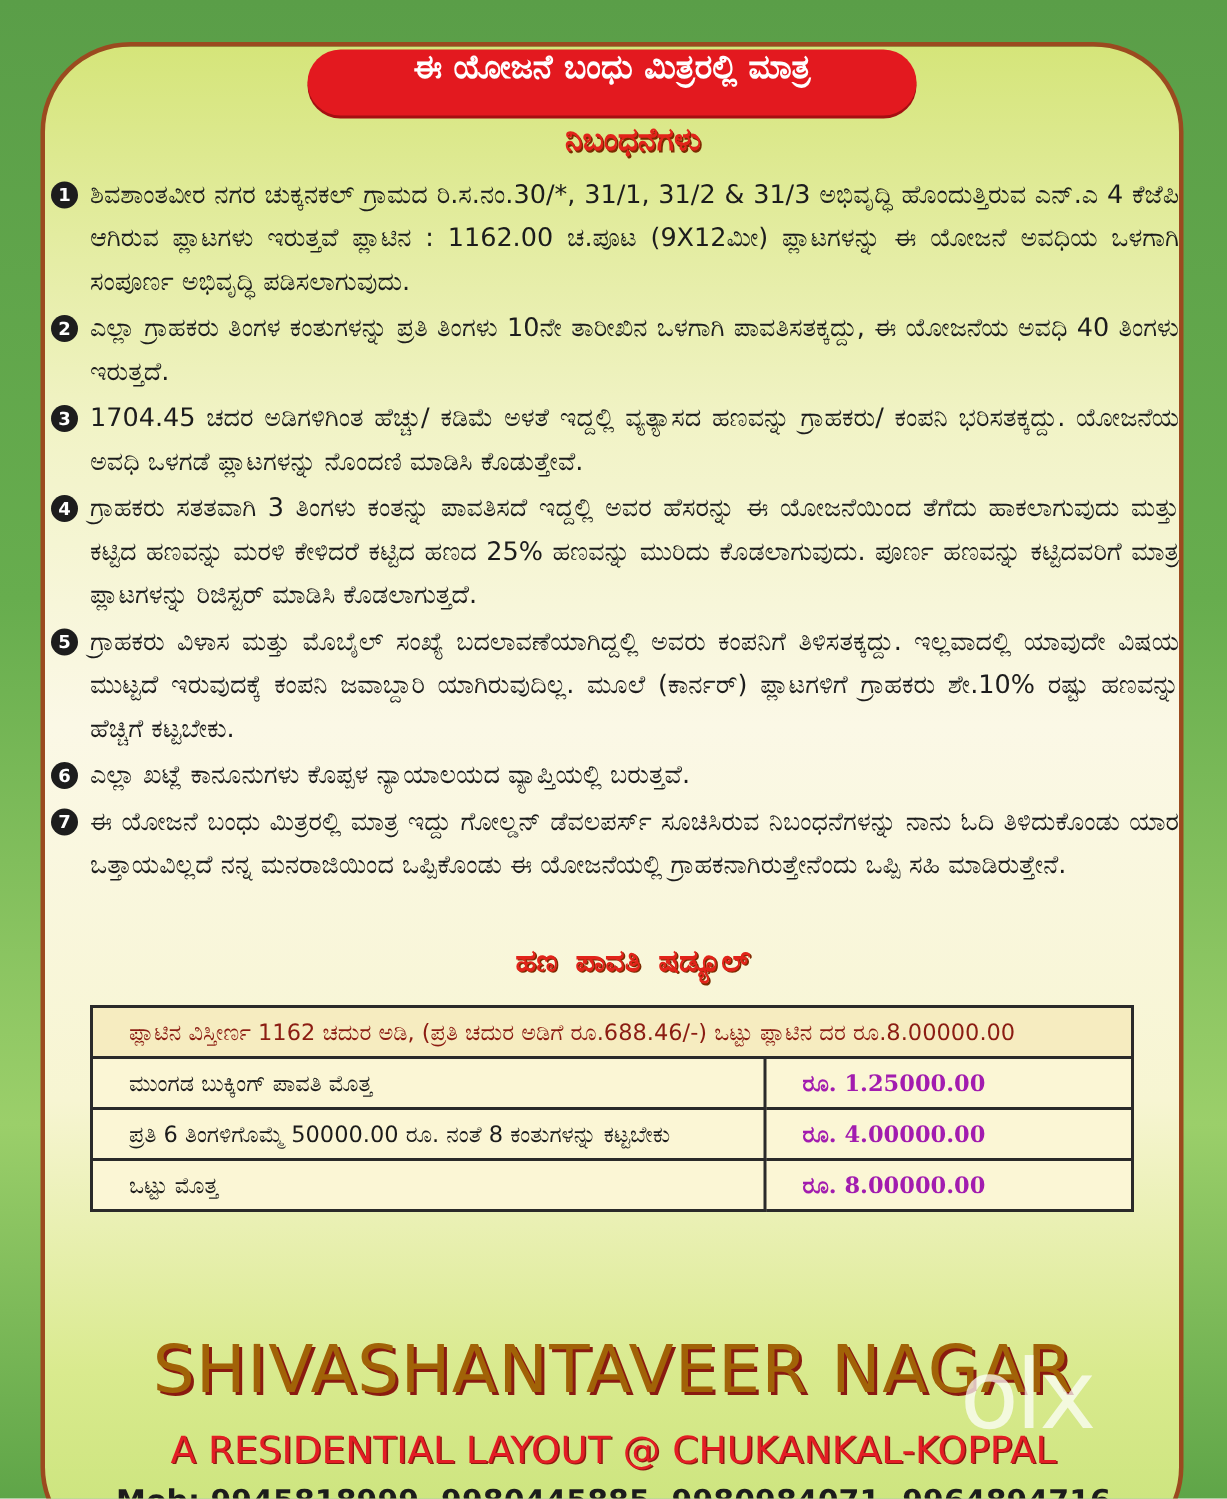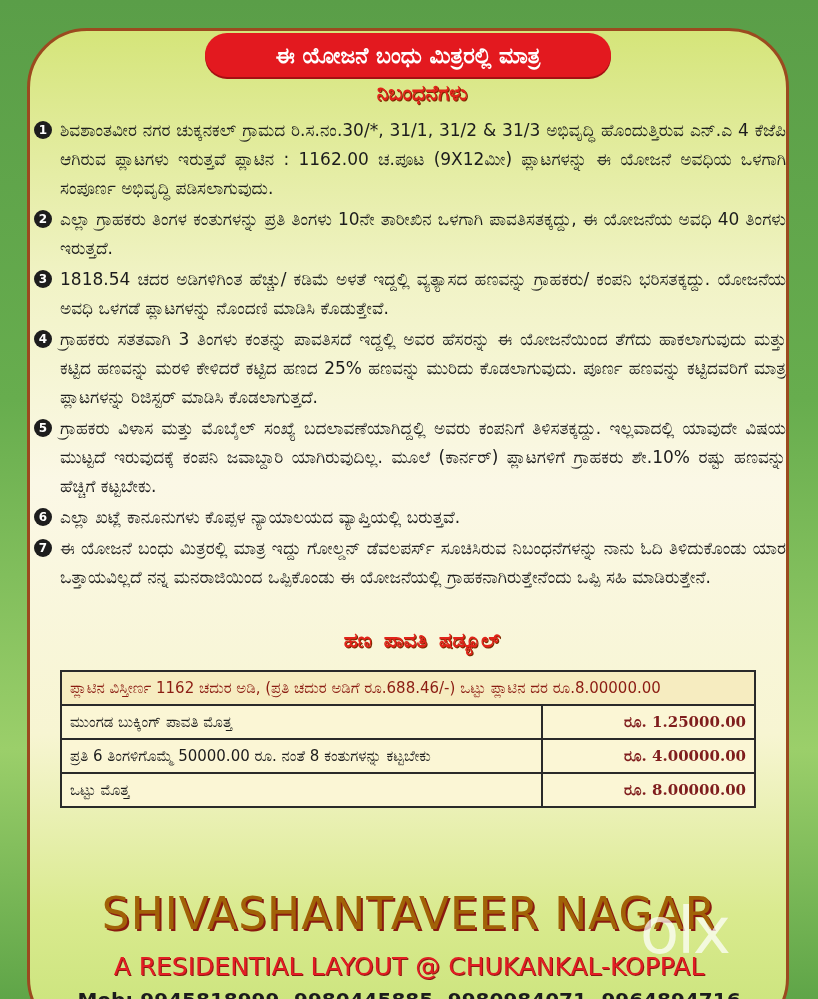--- a/index.html
+++ b/index.html
@@ -12,21 +12,21 @@
   .panel {
     position: absolute; left: 27px; top: 28px; width: 762px; height: 1010px;
     border: 3px solid #9b4a1f; border-radius: 60px;
     background: linear-gradient(180deg, #d5e57a 0%, #f1f3c6 25%, #fbf8e6 45%, #f7f5d2 70%, #d9ea8e 88%, #c9e37a 100%);
     box-sizing: border-box;
   }
   .pill {
     position: absolute; left: 205px; top: 33px; width: 406px; height: 44px;
     background: #e3191f; border-radius: 22px;
     box-shadow: 0 2px 0 #a50f12;
-    display: flex; align-items: center; justify-content: center;
+    display: flex; justify-content: center;
     color: #fff; font-weight: bold; font-size: 22px;
     font-family: "DejaVu Sans", sans-serif;
   }
   .subhead {
     position: absolute; left: 0; width: 818px; text-align: center;
     color: #e2231a; font-weight: bold; font-family: Liberation Mono, monospace;
     text-shadow: 1px 1px 0 #7a2b00;
     padding-left: 13px;
   }
   .subhead.terms { top: 82px; font-size: 21px; }
@@ -42,25 +42,25 @@
   .rule-text {
     flex: 1; color: #1c1c1c; font-size: 17px; line-height: 29px; text-align: justify;
     font-family: "DejaVu Sans", sans-serif;
   }
   table.sched {
     position: absolute; left: 60px; top: 670px; width: 696px;
     border-collapse: collapse; font-family: "DejaVu Sans", sans-serif;
     background: #fbf6d5;
   }
   table.sched td {
-    border: 2px solid #2a2a2a; padding: 3px 8px; font-size: 15px; color: #1c1c1c;
+    border: 2px solid #2a2a2a; padding: 3px 24px; font-size: 15px; color: #1c1c1c;
     vertical-align: top; line-height: 26px;
   }
   table.sched td.amt {
-    width: 195px; text-align: right; color: #7f1d1d; font-family: "DejaVu Serif", serif; font-weight: bold; margin-left: 45px;
+    width: 195px; color: #a21caf; font-family: "DejaVu Serif", serif; font-weight: bold; margin-left: 45px;
   }
   table.sched td.header-cell { color: #8b1c12; background: #f6ecc0; }
   .brand {
     position: absolute; left: 0; top: 888px; width: 818px; text-align: center;
     color: #a16207; font-family: "DejaVu Sans", sans-serif; font-weight: normal;
     font-size: 44px; letter-spacing: 1px; text-shadow: 2px 2px 0 #8a1a10;
   }
   .tagline {
     position: absolute; left: 0; top: 952px; width: 818px; text-align: center;
     color: #e31d24; font-family: "DejaVu Sans", sans-serif; font-weight: normal;
@@ -91,21 +91,21 @@
   <div class="rule">
     <span class="num">1</span>
     <span class="rule-text">ಶಿವಶಾಂತವೀರ ನಗರ ಚುಕ್ಕನಕಲ್ ಗ್ರಾಮದ ರಿ.ಸ.ನಂ.30/*, 31/1, 31/2 &amp; 31/3 ಅಭಿವೃದ್ಧಿ ಹೊಂದುತ್ತಿರುವ ಎನ್.ಎ 4 ಕೆಜೆಪಿ ಆಗಿರುವ ಪ್ಲಾಟಗಳು ಇರುತ್ತವೆ ಪ್ಲಾಟಿನ : 1162.00 ಚ.ಪೂಟ (9X12ಮೀ) ಪ್ಲಾಟಗಳನ್ನು ಈ ಯೋಜನೆ ಅವಧಿಯ ಒಳಗಾಗಿ ಸಂಪೂರ್ಣ ಅಭಿವೃದ್ಧಿ ಪಡಿಸಲಾಗುವುದು.</span>
   </div>
   <div class="rule">
     <span class="num">2</span>
     <span class="rule-text">ಎಲ್ಲಾ ಗ್ರಾಹಕರು ತಿಂಗಳ ಕಂತುಗಳನ್ನು ಪ್ರತಿ ತಿಂಗಳು 10ನೇ ತಾರೀಖಿನ ಒಳಗಾಗಿ ಪಾವತಿಸತಕ್ಕದ್ದು, ಈ ಯೋಜನೆಯ ಅವಧಿ 40 ತಿಂಗಳು ಇರುತ್ತದೆ.</span>
   </div>
   <div class="rule">
     <span class="num">3</span>
-    <span class="rule-text">1818.54 ಚದರ ಅಡಿಗಳಿಗಿಂತ ಹೆಚ್ಚು/ ಕಡಿಮೆ ಅಳತೆ ಇದ್ದಲ್ಲಿ ವ್ಯತ್ಯಾಸದ ಹಣವನ್ನು ಗ್ರಾಹಕರು/ ಕಂಪನಿ ಭರಿಸತಕ್ಕದ್ದು. ಯೋಜನೆಯ ಅವಧಿ ಒಳಗಡೆ ಪ್ಲಾಟಗಳನ್ನು ನೊಂದಣಿ ಮಾಡಿಸಿ ಕೊಡುತ್ತೇವೆ.</span>
+    <span class="rule-text">1704.45 ಚದರ ಅಡಿಗಳಿಗಿಂತ ಹೆಚ್ಚು/ ಕಡಿಮೆ ಅಳತೆ ಇದ್ದಲ್ಲಿ ವ್ಯತ್ಯಾಸದ ಹಣವನ್ನು ಗ್ರಾಹಕರು/ ಕಂಪನಿ ಭರಿಸತಕ್ಕದ್ದು. ಯೋಜನೆಯ ಅವಧಿ ಒಳಗಡೆ ಪ್ಲಾಟಗಳನ್ನು ನೊಂದಣಿ ಮಾಡಿಸಿ ಕೊಡುತ್ತೇವೆ.</span>
   </div>
   <div class="rule">
     <span class="num">4</span>
     <span class="rule-text">ಗ್ರಾಹಕರು ಸತತವಾಗಿ 3 ತಿಂಗಳು ಕಂತನ್ನು ಪಾವತಿಸದೆ ಇದ್ದಲ್ಲಿ ಅವರ ಹೆಸರನ್ನು ಈ ಯೋಜನೆಯಿಂದ ತೆಗೆದು ಹಾಕಲಾಗುವುದು ಮತ್ತು ಕಟ್ಟಿದ ಹಣವನ್ನು ಮರಳಿ ಕೇಳಿದರೆ ಕಟ್ಟಿದ ಹಣದ 25% ಹಣವನ್ನು ಮುರಿದು ಕೊಡಲಾಗುವುದು. ಪೂರ್ಣ ಹಣವನ್ನು ಕಟ್ಟಿದವರಿಗೆ ಮಾತ್ರ ಪ್ಲಾಟಗಳನ್ನು ರಿಜಿಸ್ಟರ್ ಮಾಡಿಸಿ ಕೊಡಲಾಗುತ್ತದೆ.</span>
   </div>
   <div class="rule">
     <span class="num">5</span>
     <span class="rule-text">ಗ್ರಾಹಕರು ವಿಳಾಸ ಮತ್ತು ಮೊಬೈಲ್ ಸಂಖ್ಯೆ ಬದಲಾವಣೆಯಾಗಿದ್ದಲ್ಲಿ ಅವರು ಕಂಪನಿಗೆ ತಿಳಿಸತಕ್ಕದ್ದು. ಇಲ್ಲವಾದಲ್ಲಿ ಯಾವುದೇ ವಿಷಯ ಮುಟ್ಟದೆ ಇರುವುದಕ್ಕೆ ಕಂಪನಿ ಜವಾಬ್ದಾರಿ ಯಾಗಿರುವುದಿಲ್ಲ. ಮೂಲೆ (ಕಾರ್ನರ್) ಪ್ಲಾಟಗಳಿಗೆ ಗ್ರಾಹಕರು ಶೇ.10% ರಷ್ಟು ಹಣವನ್ನು ಹೆಚ್ಚಿಗೆ ಕಟ್ಟಬೇಕು.</span>
   </div>
   <div class="rule">

